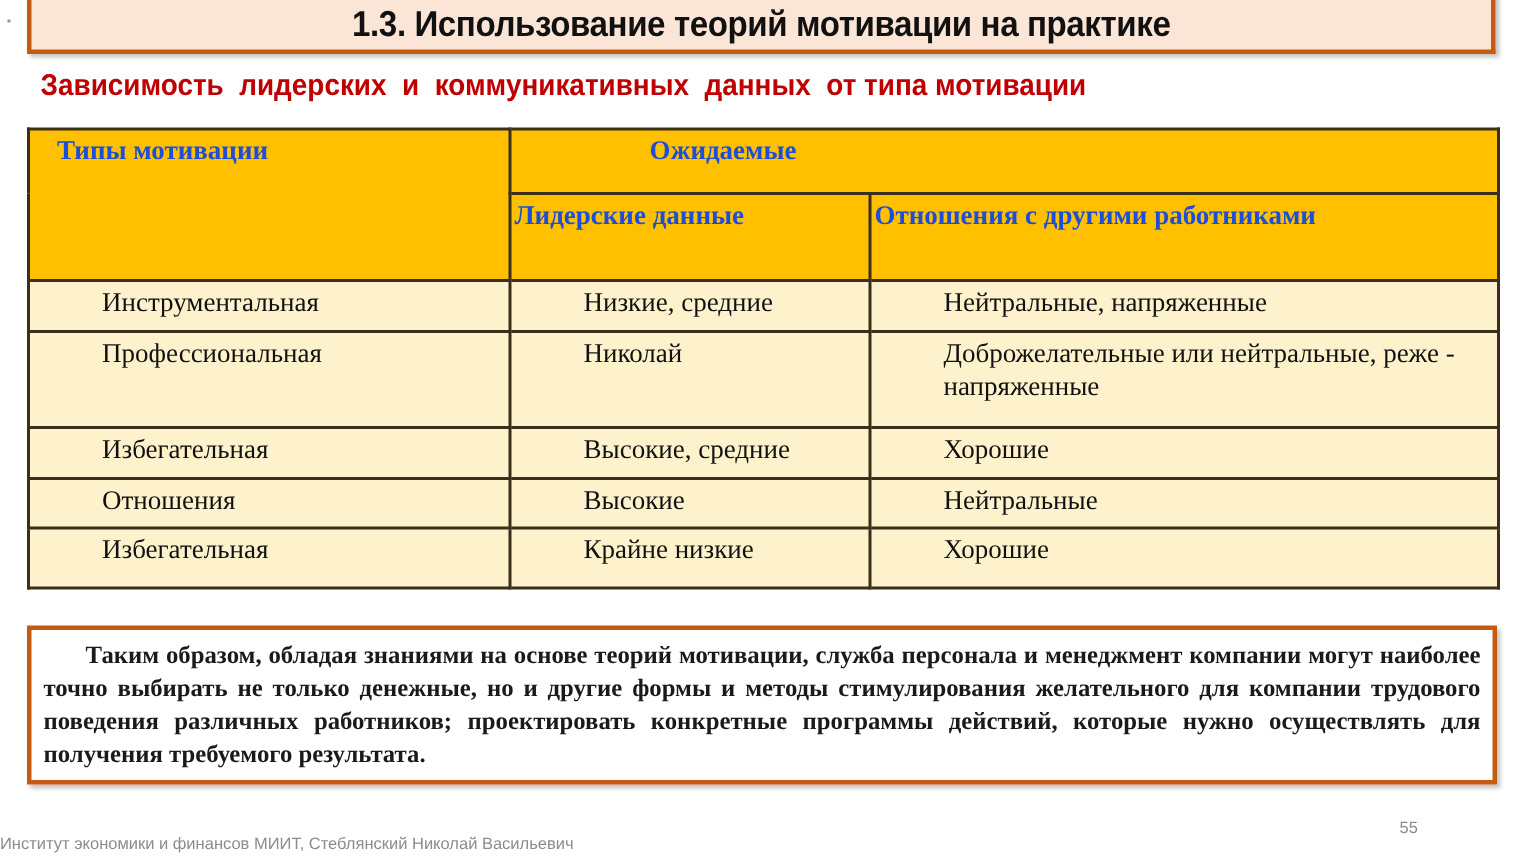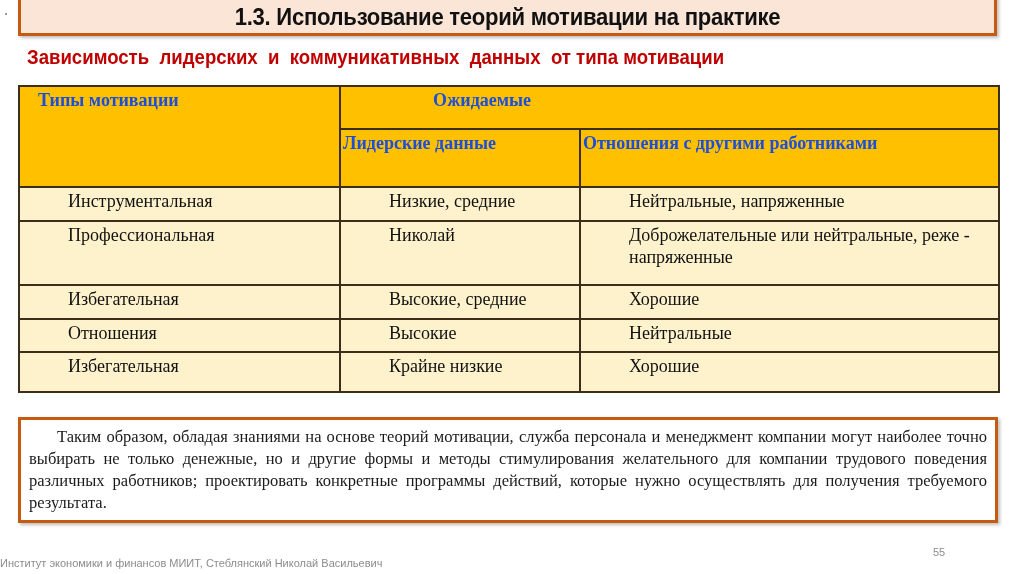--- a/index.html
+++ b/index.html
@@ -113,20 +113,21 @@
       box-sizing: content-box;
     }
     .summary-text {
       margin: 6px 8px 12px 8px;
       font-family: "Liberation Serif", serif;
       font-size: 16.5px;
       line-height: 22px;
       color: #1a1a1a;
       text-align: justify;
       text-indent: 28px;
+      font-weight: bold;
     }
     .footer-page {
       position: absolute;
       left: 933px;
       top: 546px;
       font-family: "Liberation Sans", sans-serif;
       font-size: 11px;
       color: #8c8c8c;
     }
     .footer-text {

